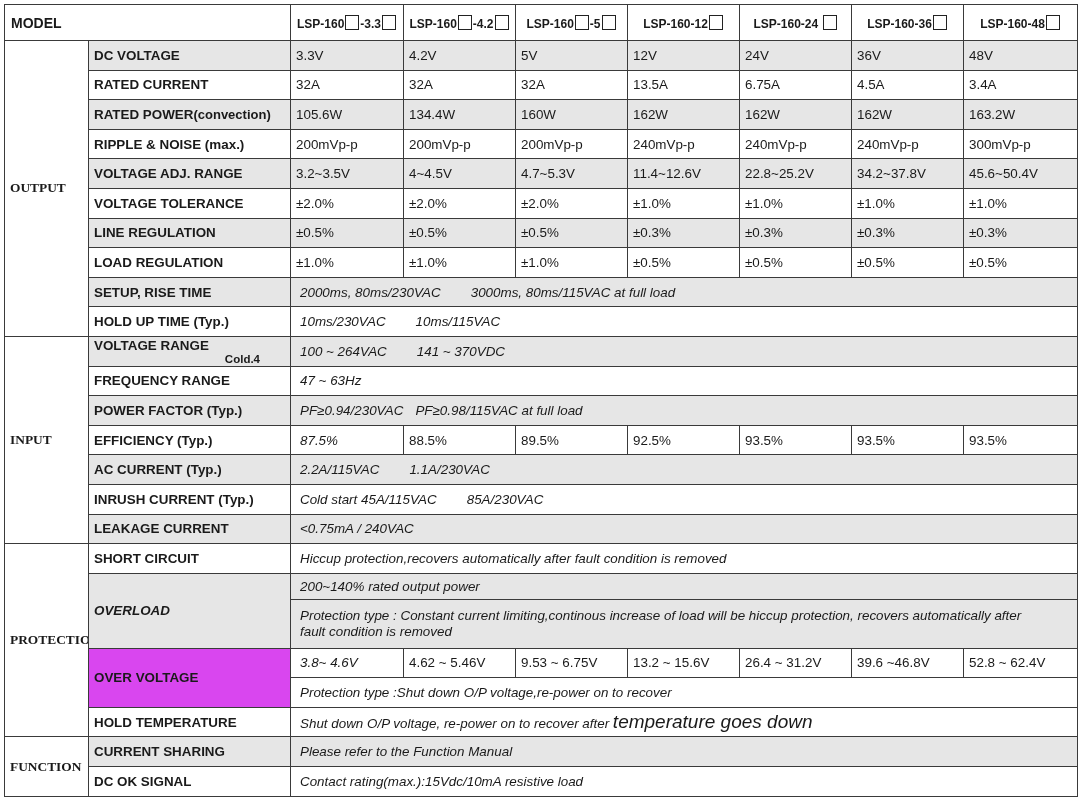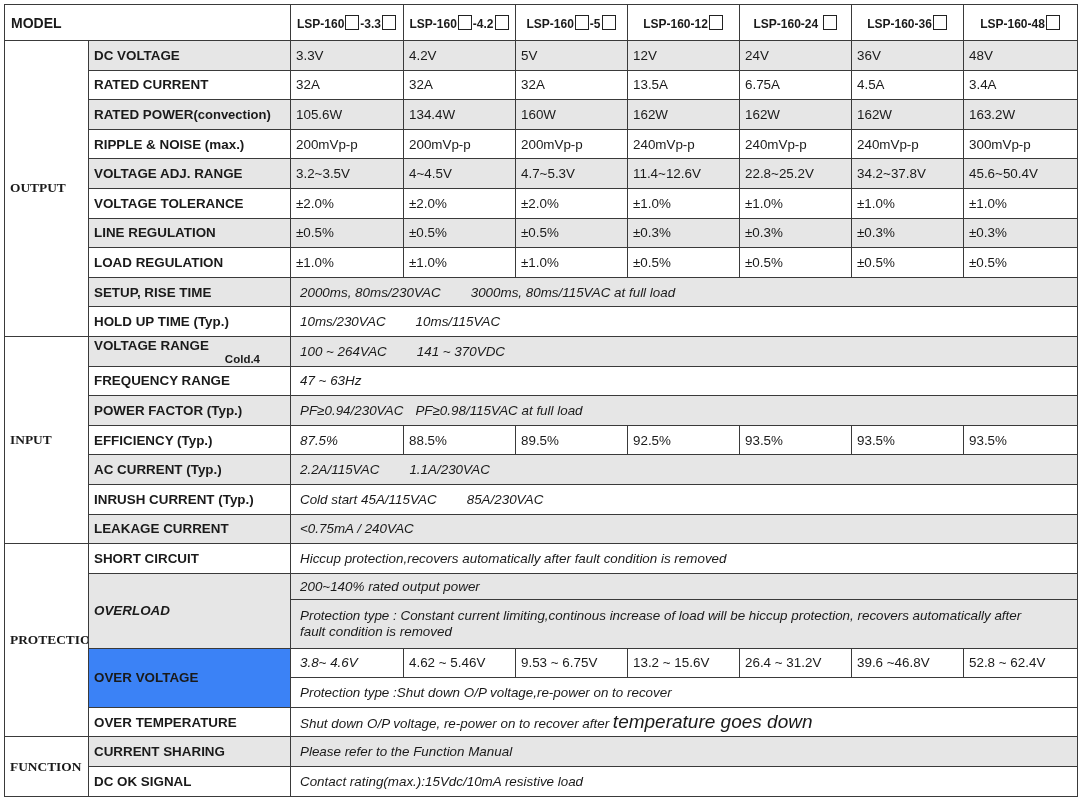--- a/index.html
+++ b/index.html
@@ -187,34 +187,34 @@
     <td class="val ind" colspan="7">Hiccup protection,recovers automatically after fault condition is removed</td>
   </tr>
   <tr class="g">
     <td rowspan="2" class="param g" style="vertical-align: top; padding-top: 29px; font-style: italic;">OVERLOAD</td>
     <td class="val ind g" colspan="7" style="height:25px">200~140% rated output power</td>
   </tr>
   <tr class="g">
     <td class="val ind g wrap" colspan="7" style="height:44px; padding-right:40px">Protection type : Constant current limiting,continous increase of load will be hiccup protection, recovers automatically after fault condition is removed</td>
   </tr>
   <tr class="r w">
-    <td rowspan="2" class="param" style="background:#3b82f6">OVER VOLTAGE</td>
+    <td rowspan="2" class="param" style="background:#d946ef">OVER VOLTAGE</td>
     <td class="val ind">3.8~ 4.6V</td>
     <td class="val">4.62 ~ 5.46V</td>
     <td class="val">9.53 ~ 6.75V</td>
     <td class="val">13.2 ~ 15.6V</td>
     <td class="val">26.4 ~ 31.2V</td>
     <td class="val">39.6 ~46.8V</td>
     <td class="val">52.8 ~ 62.4V</td>
   </tr>
   <tr class="r w">
     <td class="val ind" colspan="7">Protection type :Shut down O/P voltage,re-power on to recover</td>
   </tr>
   <tr class="r w">
-    <td class="param">OVER TEMPERATURE</td>
+    <td class="param">HOLD TEMPERATURE</td>
     <td class="val ind" colspan="7"><span>Shut down O/P voltage, re-power on to recover after </span><span class="big">temperature goes down</span></td>
   </tr>
 
   <tr class="r g">
     <td rowspan="2" class="section">FUNCTION</td>
     <td class="param">CURRENT SHARING</td>
     <td class="val ind" colspan="7">Please refer to the Function Manual</td>
   </tr>
   <tr class="r w">
     <td class="param">DC OK SIGNAL</td>

